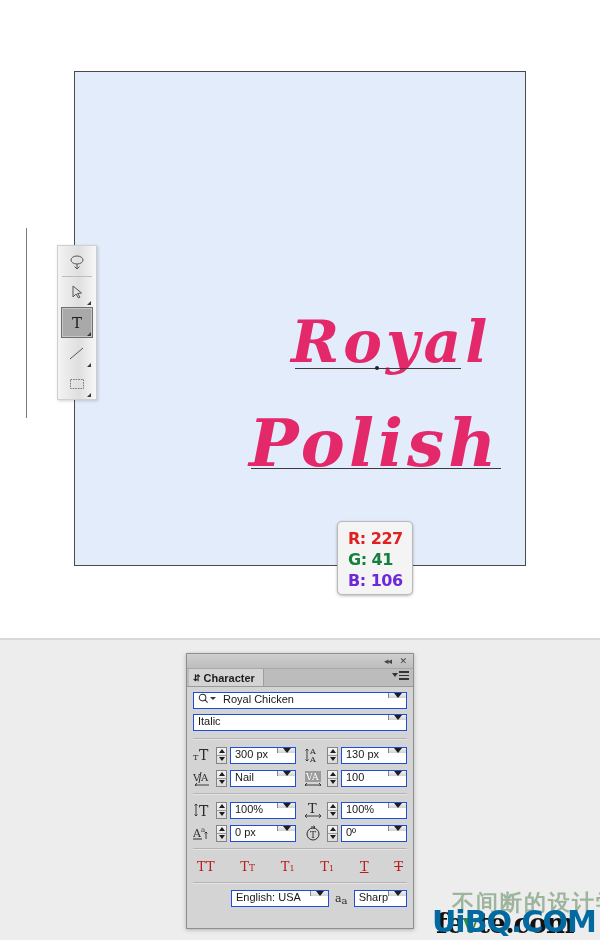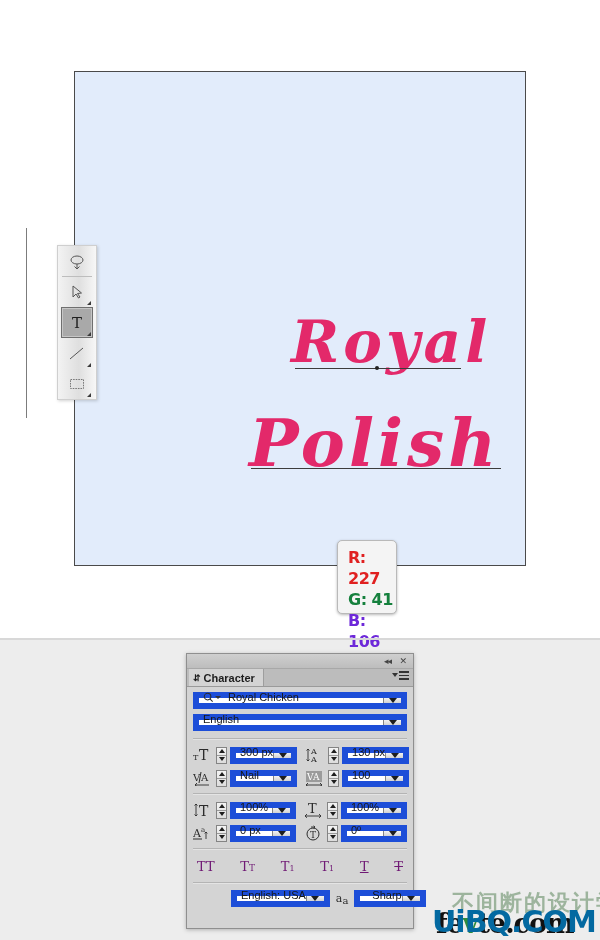--- a/index.html
+++ b/index.html
@@ -46,33 +46,32 @@
   }
   #baseline1{left:220px;top:296px;width:166px;}
   #baseline2{left:176px;top:396px;width:250px;}
   #anchor-dot{
     position:absolute;left:300px;top:294px;width:4px;height:4px;
     background:#222;border-radius:50%;
   }
 
   
   #rgb-box{
-    position:absolute;left:262px;top:449px;width:60px;height:74px;
+    position:absolute;left:262px;top:449px;width:76px;height:74px;
     background:#f4f4f4;
     border:1px solid #b9b9b9;
     border-radius:5px;
     box-shadow:0 1px 3px rgba(0,0,0,.28);
     padding:6px 0 0 10px;
     box-sizing:border-box;
     font-family:"DejaVu Sans", sans-serif;
     font-weight:bold;
     font-size:16px;
     line-height:21px;
     letter-spacing:-0.5px;
-    margin-top:19px;
   }
   #rgb-box .r{color:#e02020;}
   #rgb-box .g{color:#15803d;}
   #rgb-box .b{color:#6d28d9;}
 
   
   #toolstrip{
     position:absolute;left:57px;top:245px;width:38px;height:153px;
     background:linear-gradient(to right,#f3f3f3,#dfdfdf 55%,#f7f7f7);
     border:1px solid #cfcfcf;
@@ -141,24 +140,24 @@
     border-top:4px solid #333;
   }
   #panel-menu .bars{
     display:flex;flex-direction:column;gap:2px;
   }
   #panel-menu .bars i{display:block;width:10px;height:1.5px;background:#333;}
 
   #panel-body{padding:5px 6px 0 6px;}
 
   .field{
-    display:flex;align-items:flex-end;
+    display:flex;align-items:flex-start;
     height:17px;
     background:#ffffff;
-    border:6px solid #1d4ed8;
+    border:1px solid #1d4ed8;
     box-sizing:border-box;
   }
   .field .fval{
     flex:1;display:flex;align-items:center;padding-left:4px;
     font-size:11px;color:#171717;overflow:hidden;white-space:nowrap;
   }
   .field .drop{
     width:17px;border-left:1px solid #848484;
     background:linear-gradient(to bottom,#f2f2f2,#d2d2d2);
     display:flex;align-items:center;justify-content:center;
@@ -199,32 +198,32 @@
   .up{width:0;height:0;border-left:3px solid transparent;border-right:3px solid transparent;border-bottom:4px solid #1d1d1d;}
   .dn{width:0;height:0;border-left:3px solid transparent;border-right:3px solid transparent;border-top:4px solid #1d1d1d;}
   .ctl .field{flex:1;min-width:0;}
 
   #style-row{
     display:flex;align-items:center;justify-content:space-between;
     padding:4px 4px 4px 4px;height:20px;box-sizing:border-box;
   }
   #style-row .sbtn{
     font-family:"DejaVu Serif", serif;
-    font-size:13px;color:#701a75;cursor:pointer;line-height:1;
+    font-size:13px;color:#b91c1c;cursor:pointer;line-height:1;
     display:flex;align-items:baseline;
   }
   #style-row .sbtn sup{font-size:8px;}
   #style-row .sbtn sub{font-size:8px;}
   #style-row .sbtn .sm{font-size:9px;}
   #style-row .u{text-decoration:underline;}
   #style-row .s{text-decoration:line-through;}
 
   #bottom-row{display:flex;align-items:center;gap:6px;margin-top:4px;margin-left:38px;}
   #lang-field{flex:0 0 98px;}
-  #aa-field{flex:1;padding-left:8px;}
+  #aa-field{flex:1;}
   #aa-glyph{
     width:20px;display:flex;align-items:baseline;justify-content:center;
     font-family:"DejaVu Serif", serif;font-size:11px;color:#2c2c2c;
   }
   #aa-glyph .b{font-size:10px;position:relative;top:2px;}
 
   
   #wm-fevte{
     position:absolute;left:436px;top:908px;
     font-family:"DejaVu Serif", serif;font-weight:bold;font-size:27px;
@@ -340,21 +339,21 @@
         </svg>
         <span class="caret-s"></span>
       </span>
       <span class="fval">Royal Chicken</span>
       <span class="drop">
           <i class="caret"></i>
         </span>
     </div>
 
     <div class="field" id="row-style">
-      <span class="fval">English</span>
+      <span class="fval">Italic</span>
       <span class="drop">
           <i class="caret"></i>
         </span>
     </div>
 
     <div class="sep"></div>
 
     <div class="grid">
       <div class="col">
         <div class="ctl">

